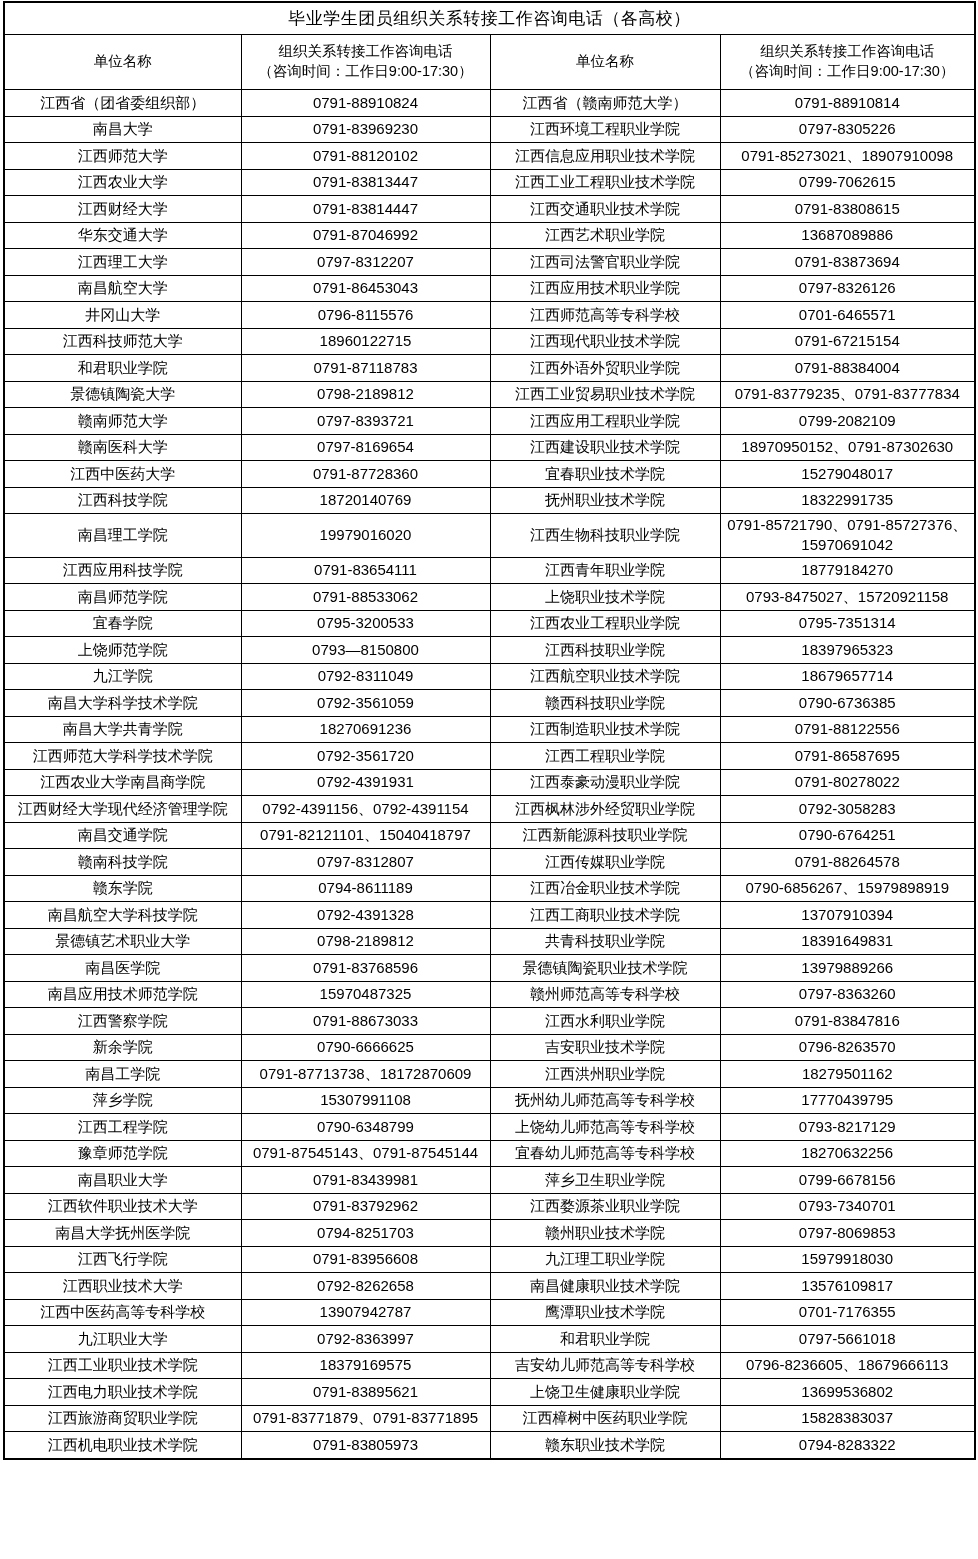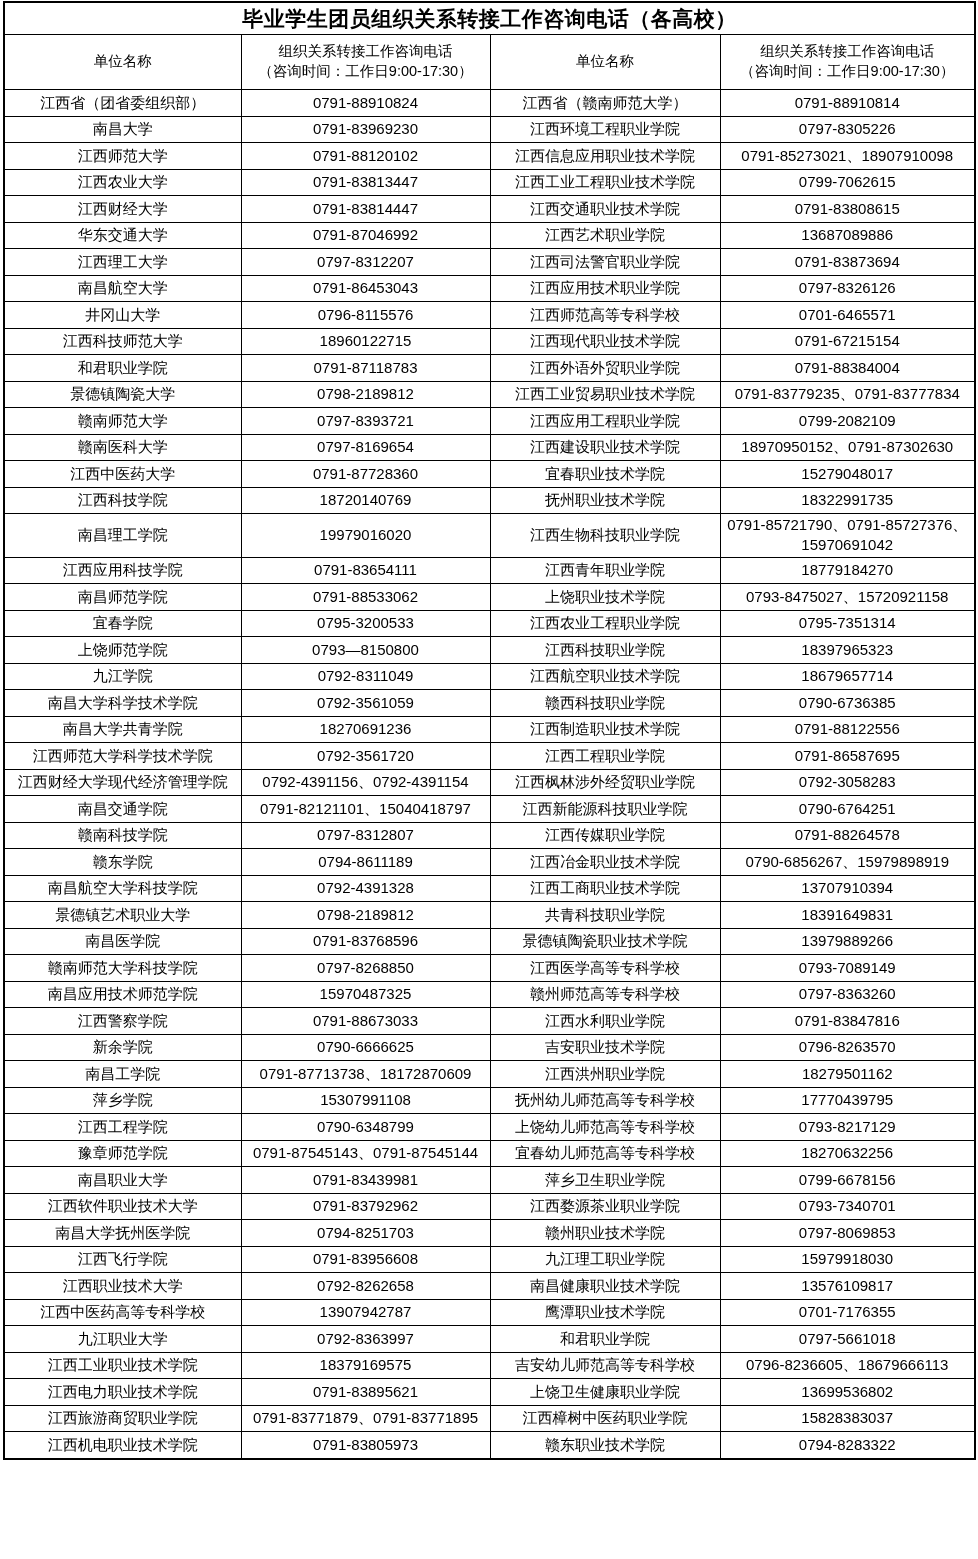--- a/index.html
+++ b/index.html
@@ -33,22 +33,22 @@
     padding: 1px 3px;
     font-weight: normal;
     overflow: hidden;
   }
   
   tr > *:first-child { border-left-width: 2px; }
   tr > *:last-child  { border-right-width: 2px; }
   thead tr:first-child > * { border-top-width: 2px; }
   tbody tr:last-child > td { border-bottom-width: 2px; }
   .title-cell {
-    font-size: 21px;
-    font-weight: bold;
+    font-size: 17px;
+    font-weight: normal;
     height: 29px;
     letter-spacing: 0.5px;
     text-align: center;
   }
   .header-cell {
     font-size: 14.5px;
     height: 52px;
     line-height: 1.35;
   }
   tbody td {
@@ -230,20 +230,26 @@
           <td>江西制造职业技术学院</td>
           <td>0791-88122556</td>
         </tr>
         <tr>
           <td>江西师范大学科学技术学院</td>
           <td>0792-3561720</td>
           <td>江西工程职业学院</td>
           <td>0791-86587695</td>
         </tr>
         <tr>
+          <td>江西农业大学南昌商学院</td>
+          <td>0792-4391931</td>
+          <td>江西泰豪动漫职业学院</td>
+          <td>0791-80278022</td>
+        </tr>
+        <tr>
           <td>江西财经大学现代经济管理学院</td>
           <td>0792-4391156、0792-4391154</td>
           <td>江西枫林涉外经贸职业学院</td>
           <td>0792-3058283</td>
         </tr>
         <tr>
           <td>南昌交通学院</td>
           <td>0791-82121101、15040418797</td>
           <td>江西新能源科技职业学院</td>
           <td>0790-6764251</td>
@@ -270,26 +276,20 @@
           <td>景德镇艺术职业大学</td>
           <td>0798-2189812</td>
           <td>共青科技职业学院</td>
           <td>18391649831</td>
         </tr>
         <tr>
           <td>南昌医学院</td>
           <td>0791-83768596</td>
           <td>景德镇陶瓷职业技术学院</td>
           <td>13979889266</td>
-        </tr>
-        <tr>
-          <td>赣南师范大学科技学院</td>
-          <td>0797-8268850</td>
-          <td>江西医学高等专科学校</td>
-          <td>0793-7089149</td>
         </tr>
         <tr>
           <td>南昌应用技术师范学院</td>
           <td>15970487325</td>
           <td>赣州师范高等专科学校</td>
           <td>0797-8363260</td>
         </tr>
         <tr>
           <td>江西警察学院</td>
           <td>0791-88673033</td>

